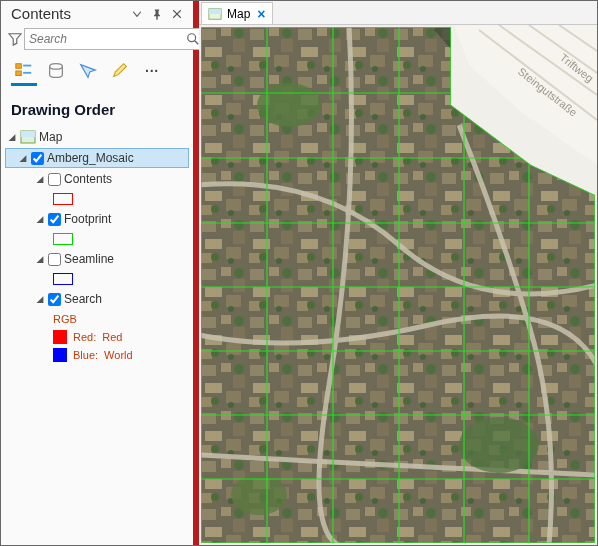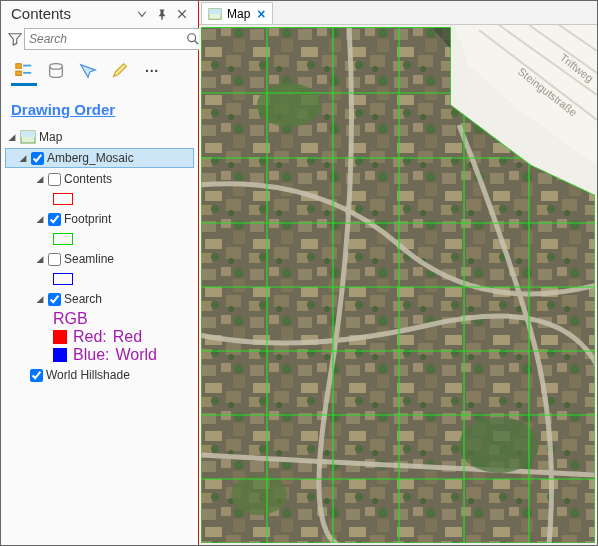--- a/index.html
+++ b/index.html
@@ -17,21 +17,21 @@
     display: flex;
     height: 100%;
   }
   
   .contents-panel {
     width: 198px;
     flex-shrink: 0;
     display: flex;
     flex-direction: column;
     background: #fafafa;
-    border-right: 1px solid #b91c1c;
+    border-right: 6px solid #b91c1c;
   }
   .contents-header {
     display: flex;
     align-items: center;
     padding: 4px 8px 4px 10px;
     gap: 4px;
   }
   .contents-title {
     font-size: 15px;
     color: #333;
@@ -123,23 +123,22 @@
     font-weight: bold;
     font-size: 14px;
     color: #444;
     cursor: pointer;
     margin-left: 4px;
   }
   
   .section-title {
     font-size: 15px;
     font-weight: 600;
-    color: #3b82f6;
+    color: #0f172a;
     padding: 10px 10px 8px 10px;
-    text-decoration: underline;
   }
   .tree {
     flex: 1;
     overflow: auto;
     padding: 0 4px 8px 4px;
   }
   .node {
     display: flex;
     align-items: center;
     height: 20px;
@@ -186,22 +185,22 @@
     width: 20px;
     height: 12px;
     border: 1.5px solid;
     background: transparent;
   }
   .swatch-solid {
     width: 14px;
     height: 14px;
   }
   .rgb-label {
-    font-size: 16px;
-    color: #a21caf;
+    font-size: 11px;
+    color: #c2410c;
   }
   
   .map-area {
     flex: 1;
     display: flex;
     flex-direction: column;
     background: #fff;
   }
   .tab-bar {
     display: flex;
@@ -378,25 +377,20 @@
         <span class="swatch-solid" style="background:#ff0000"></span>
         <span class="rgb-label">Red:</span>
         <span class="rgb-label">Red</span>
       </div>
       <div class="swatch-row indent3">
         <span class="swatch-solid" style="background:#0000ff"></span>
         <span class="rgb-label">Blue:</span>
         <span class="rgb-label">World</span>
       </div>
 
-      <div class="node indent1">
-        <span class="caret" style="visibility:hidden">◢</span>
-        <input type="checkbox" class="chk" checked="" style="">
-        <span class="node-label">World Hillshade</span>
-      </div>
 
     </div>
   </div>
 
   <div class="map-area">
     <div class="tab-bar">
       <div class="tab">
         <svg class="tab-icon" viewBox="0 0 16 16">
             <rect x="1" y="2" width="14" height="12" fill="#e8f4dd" stroke="#7aae57"></rect>
             <rect x="1" y="2" width="14" height="6" fill="#cde6f7"></rect>

